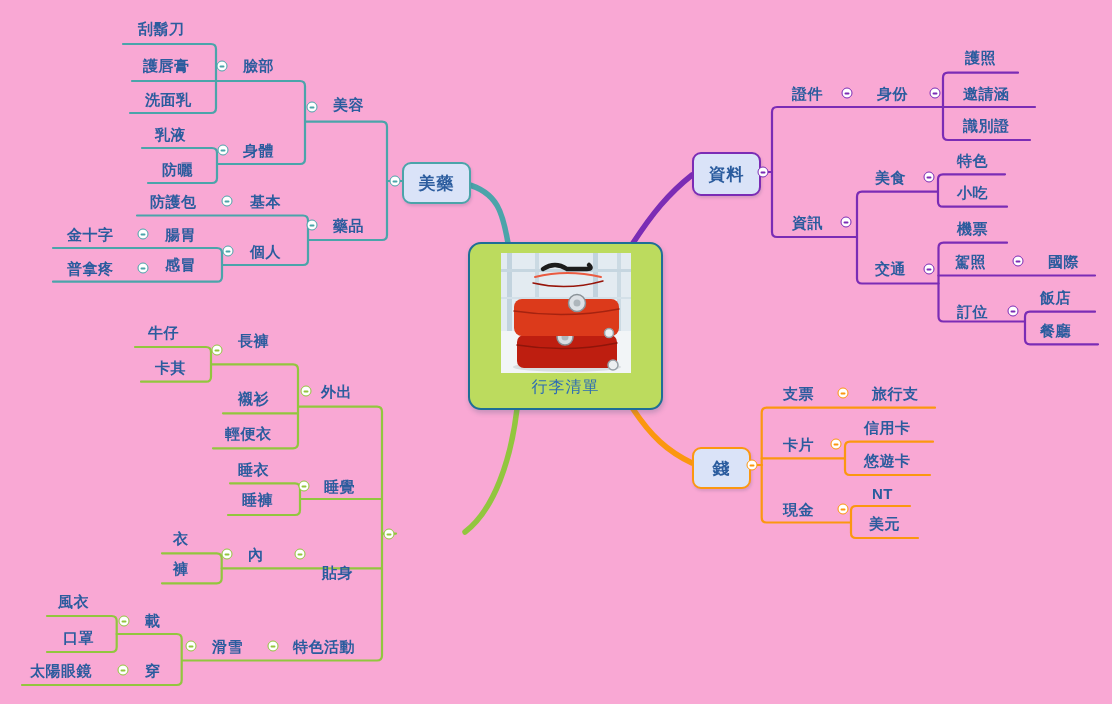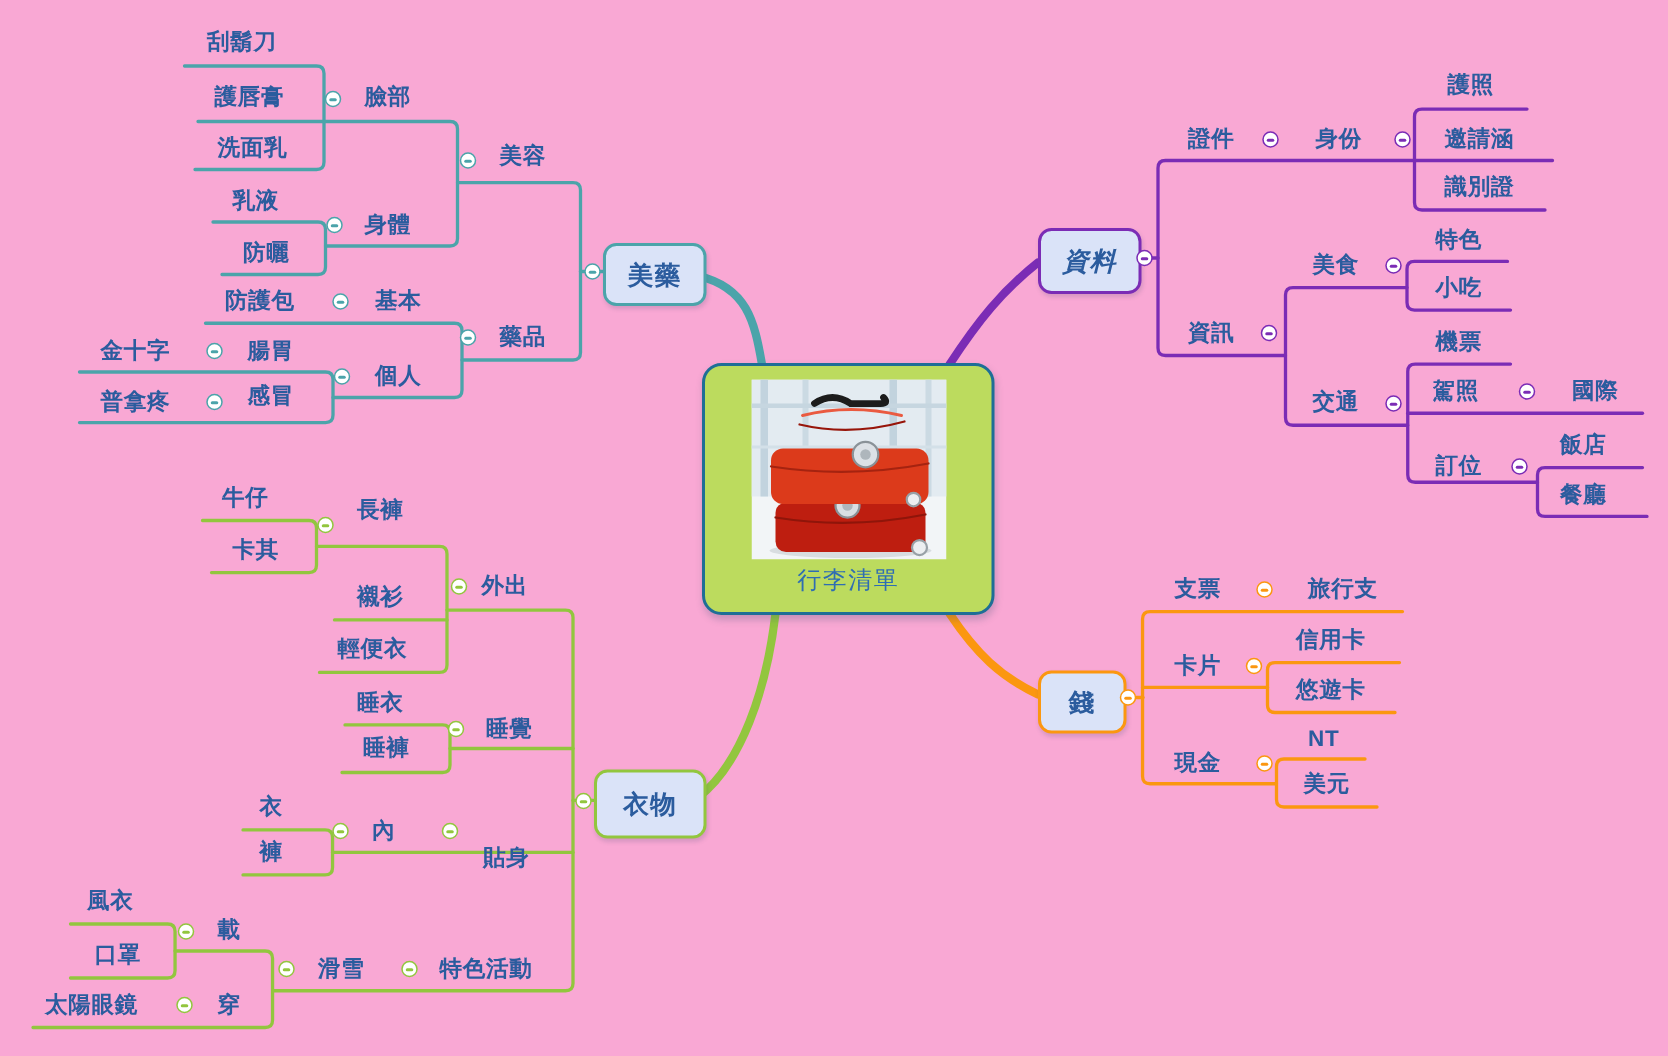--- a/index.html
+++ b/index.html
@@ -5,21 +5,21 @@
   html,body{margin:0;padding:0;}
   body{font-family:"Liberation Sans",sans-serif;background:#EEF0F7;}
   #canvas{position:relative;width:1112px;height:704px;background:#f9a8d4;overflow:hidden;}
   #wires{position:absolute;left:0;top:0;}
   .lbl{position:absolute;transform:translateY(-50%);white-space:nowrap;
        font-size:15px;font-weight:bold;color:#2B5C9E;letter-spacing:.5px;line-height:1;}
   .node{position:absolute;display:flex;align-items:center;justify-content:center;
         background:#DAE3F8;border-radius:9px;font-size:17px;font-weight:bold;color:#2B5C9E;
         box-shadow:1px 2px 3px rgba(60,70,110,.18);letter-spacing:1px;}
   .node.t{border:2.5px solid #4BA4AA;text-align:center;}
-  .node.p{border:2.5px solid #7B2CB5;font-style:italic;}
+  .node.p{border:2.5px solid #7B2CB5;}
   .node.o{border:2.5px solid #FB9710;}
   .node.g{border:2.5px solid #92C63E;}
   .central{position:absolute;left:468px;top:242px;width:195px;height:168px;
         background:#BCDB5E;border:2.5px solid #1E6E96;border-radius:13px;
         display:flex;flex-direction:column;align-items:center;box-sizing:border-box;
         box-shadow:1px 3px 5px rgba(50,80,110,.25);}
   .central .photo{margin-top:9px;width:130px;height:120px;display:block;}
   .central .ctitle{margin-top:4px;font-size:16px;font-weight:normal;color:#2E6DB3;letter-spacing:1px;}
   .minus{position:absolute;width:11px;height:11px;box-sizing:border-box;border-radius:50%;
         background:#fff;transform:translate(-50%,-50%);}
@@ -151,21 +151,20 @@
   <div class="lbl" style="left:63px;top:637px">口罩</div>
   <div class="lbl" style="left:145px;top:620px">載</div>
   <div class="lbl" style="left:30px;top:670px">太陽眼鏡</div>
   <div class="lbl" style="left:145px;top:670px">穿</div>
   <div class="lbl" style="left:212px;top:646px">滑雪</div>
   <div class="lbl" style="left:293px;top:646px">特色活動</div>
 
   <div class="node t" style="left:402px;top:162px;width:65px;height:38px">美藥</div>
   <div class="node p" style="left:692px;top:152px;width:65px;height:40px">資料</div>
   <div class="node o" style="left:692px;top:447px;width:55px;height:38px">錢</div>
-  <div class="node g" style="left:396px;top:513px;width:71px;height:42px">衣物</div>
 
   <div class="central">
     <svg class="photo" viewBox="0 0 130 120">
       <rect x="0" y="0" width="130" height="120" fill="#F2F5F7"></rect>
       <rect x="0" y="0" width="130" height="78" fill="#E3EBF1"></rect>
       <rect x="6" y="0" width="5" height="78" fill="#C2D3DE"></rect>
       <rect x="34" y="0" width="4" height="78" fill="#CBDAE3"></rect>
       <rect x="92" y="0" width="5" height="78" fill="#C2D3DE"></rect>
       <rect x="116" y="0" width="4" height="78" fill="#CBDAE3"></rect>
       <rect x="0" y="16" width="130" height="3" fill="#C6D6E0"></rect>

